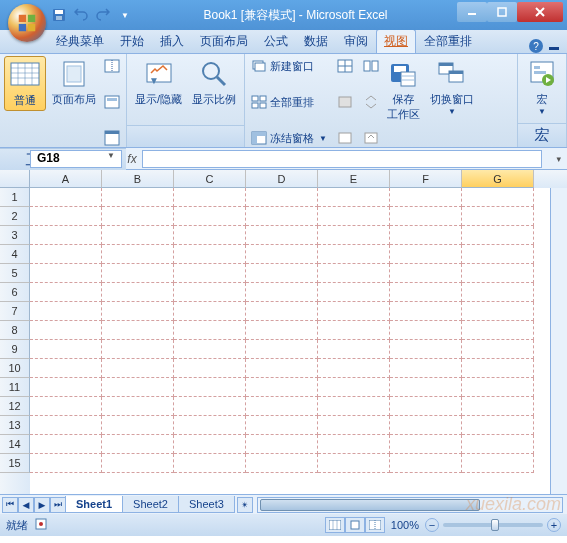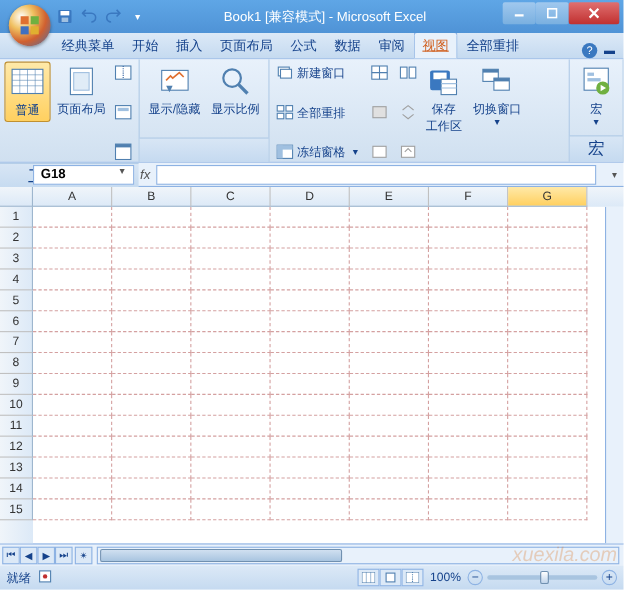--- a/index.html
+++ b/index.html
@@ -508,20 +508,25 @@
   </div>
 </div>
 
 <div class="sheetbar">
   <div class="navbtns">
     <div class="navbtn">⏮</div>
     <div class="navbtn">◀</div>
     <div class="navbtn">▶</div>
     <div class="navbtn">⏭</div>
   </div>
+  <div id="sheettabs" style="display:flex;">
+      <div class="sheettab active">Sheet1</div>
+      <div class="sheettab">Sheet2</div>
+      <div class="sheettab">Sheet3</div>
+    </div>
   <div class="navbtn" style="margin-left:2px;">✴</div>
   <div class="hscroll">
       <div class="thumb"></div>
     </div>
 </div>
 
 <div class="statusbar">
   <span>就绪</span>
   <span><svg width="14" height="14">
         <rect x="2" y="2" width="10" height="10" fill="#fff" stroke="#5080b0"></rect>

